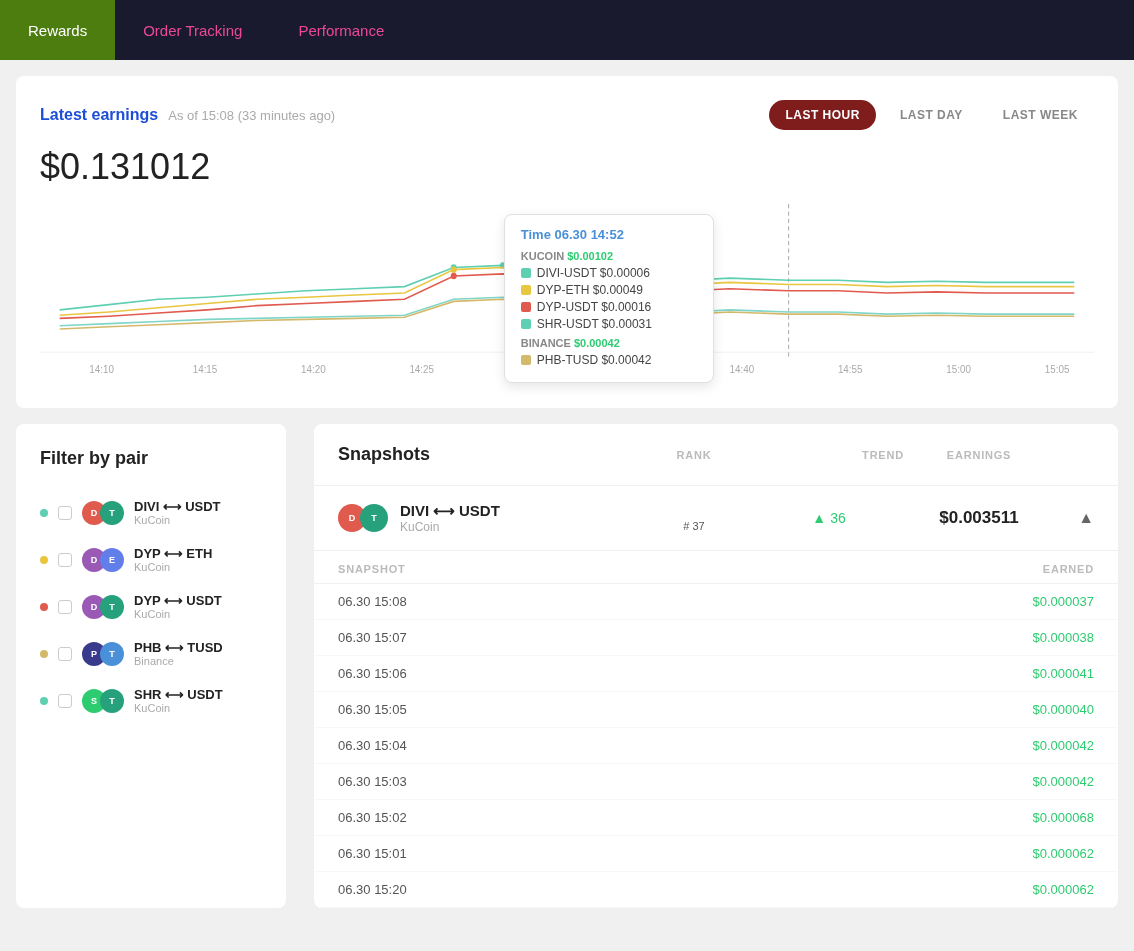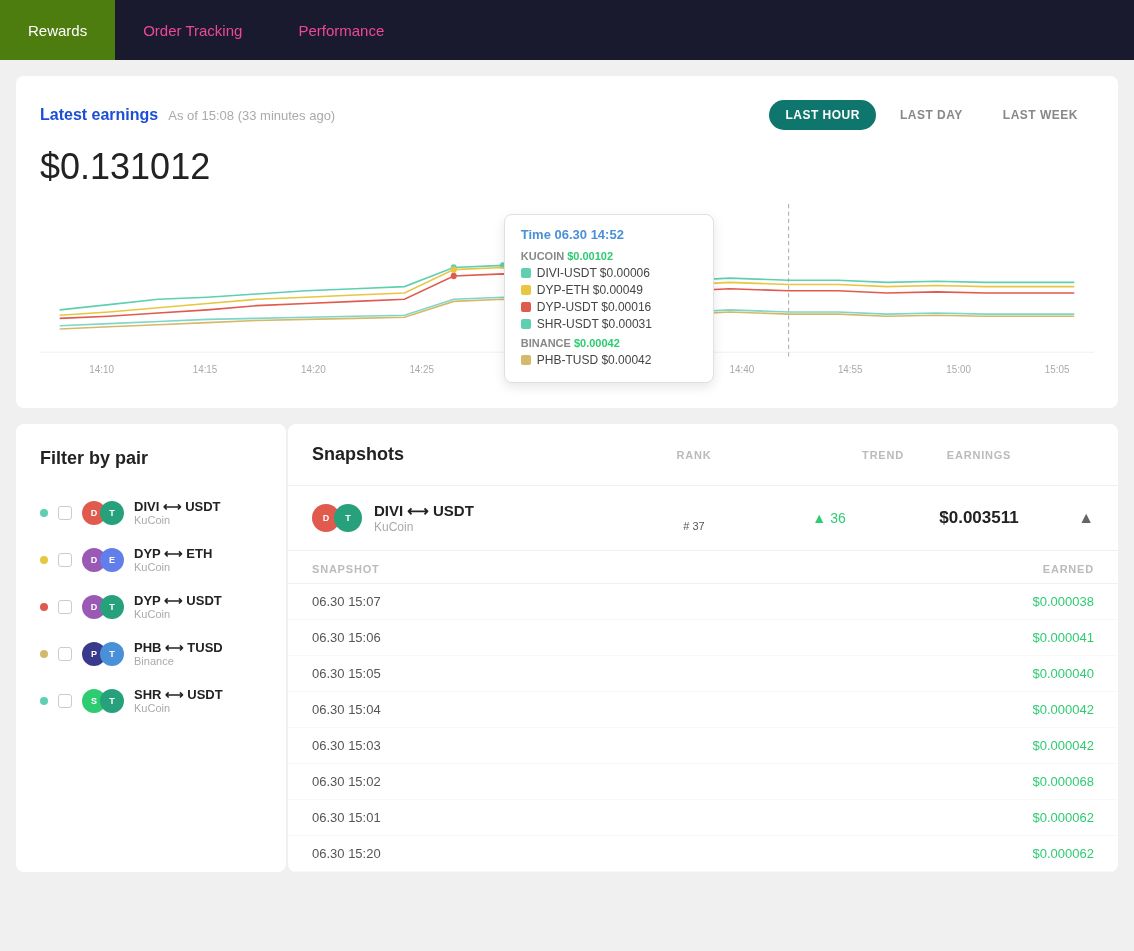--- a/index.html
+++ b/index.html
@@ -20,21 +20,21 @@
     .card { background: #fff; border-radius: 8px; padding: 24px; margin-bottom: 16px; }
 
     .earnings-header { display: flex; align-items: center; justify-content: space-between; margin-bottom: 8px; }
     .earnings-title { font-size: 16px; font-weight: 600; color: #1d4ed8; }
     .earnings-subtitle { font-size: 13px; color: #aaa; margin-left: 10px; }
     .time-buttons { display: flex; gap: 8px; }
     .time-btn {
       padding: 8px 16px; border-radius: 20px; border: none; cursor: pointer;
       font-size: 12px; font-weight: 600; letter-spacing: 0.5px; background: none; color: #888;
     }
-    .time-btn.active { background: #0f766e; color: #fff; }
+    .time-btn.active { background: #7f1d1d; color: #fff; }
 
     .earnings-amount { font-size: 36px; font-weight: 300; color: #222; margin: 16px 0; }
 
     
     .chart-wrapper { position: relative; height: 180px; }
     .chart-svg { width: 100%; height: 100%; }
 
     
     .tooltip {
       position: absolute; top: 10px; left: 44%; background: #fff;
@@ -42,21 +42,21 @@
       box-shadow: 0 4px 12px rgba(0,0,0,0.1); min-width: 210px; z-index: 10;
     }
     .tooltip-time { font-size: 13px; font-weight: 600; color: #222; margin-bottom: 8px; }
     .tooltip-time span { color: #4a90d9; }
     .tooltip-exchange { font-size: 11px; font-weight: 700; color: #888; margin: 6px 0 4px; }
     .tooltip-exchange-val { color: #2ecc71; font-weight: 700; }
     .tooltip-row { display: flex; align-items: center; gap: 6px; font-size: 12px; color: #444; margin: 3px 0; }
     .tooltip-dot { width: 10px; height: 10px; border-radius: 2px; flex-shrink: 0; }
 
     
-    .bottom-section { display: flex; gap: 2px; }
+    .bottom-section { display: flex; gap: 28px; }
 
     
     .filter-panel { background: #fff; border-radius: 8px; padding: 24px; width: 270px; flex-shrink: 0; }
     .filter-title { font-size: 18px; font-weight: 600; color: #222; margin-bottom: 20px; }
     .pair-item { display: flex; align-items: center; gap: 10px; padding: 10px 0; }
     .pair-dot { width: 8px; height: 8px; border-radius: 50%; flex-shrink: 0; }
     .pair-checkbox { width: 14px; height: 14px; border: 1.5px solid #ccc; border-radius: 3px; flex-shrink: 0; }
     .pair-icons { display: flex; gap: -4px; }
     .pair-icon { width: 24px; height: 24px; border-radius: 50%; display: flex; align-items: center; justify-content: center; font-size: 9px; font-weight: 700; color: #fff; flex-shrink: 0; }
     .pair-icon-2 { margin-left: -6px; }
@@ -287,20 +287,24 @@
         <div class="earnings-val">$0.003511</div>
         <div class="chevron-btn">▲</div>
       </div>
 
       <div class="snapshot-subheader">
         <span class="snapshot-col-label">SNAPSHOT</span>
         <span class="snapshot-col-label">EARNED</span>
       </div>
 
       <div class="snapshot-row">
+        <span class="snapshot-date">06.30 15:08</span>
+        <span class="snapshot-earned">$0.000037</span>
+      </div>
+      <div class="snapshot-row">
         <span class="snapshot-date">06.30 15:07</span>
         <span class="snapshot-earned">$0.000038</span>
       </div>
       <div class="snapshot-row">
         <span class="snapshot-date">06.30 15:06</span>
         <span class="snapshot-earned">$0.000041</span>
       </div>
       <div class="snapshot-row">
         <span class="snapshot-date">06.30 15:05</span>
         <span class="snapshot-earned">$0.000040</span>

